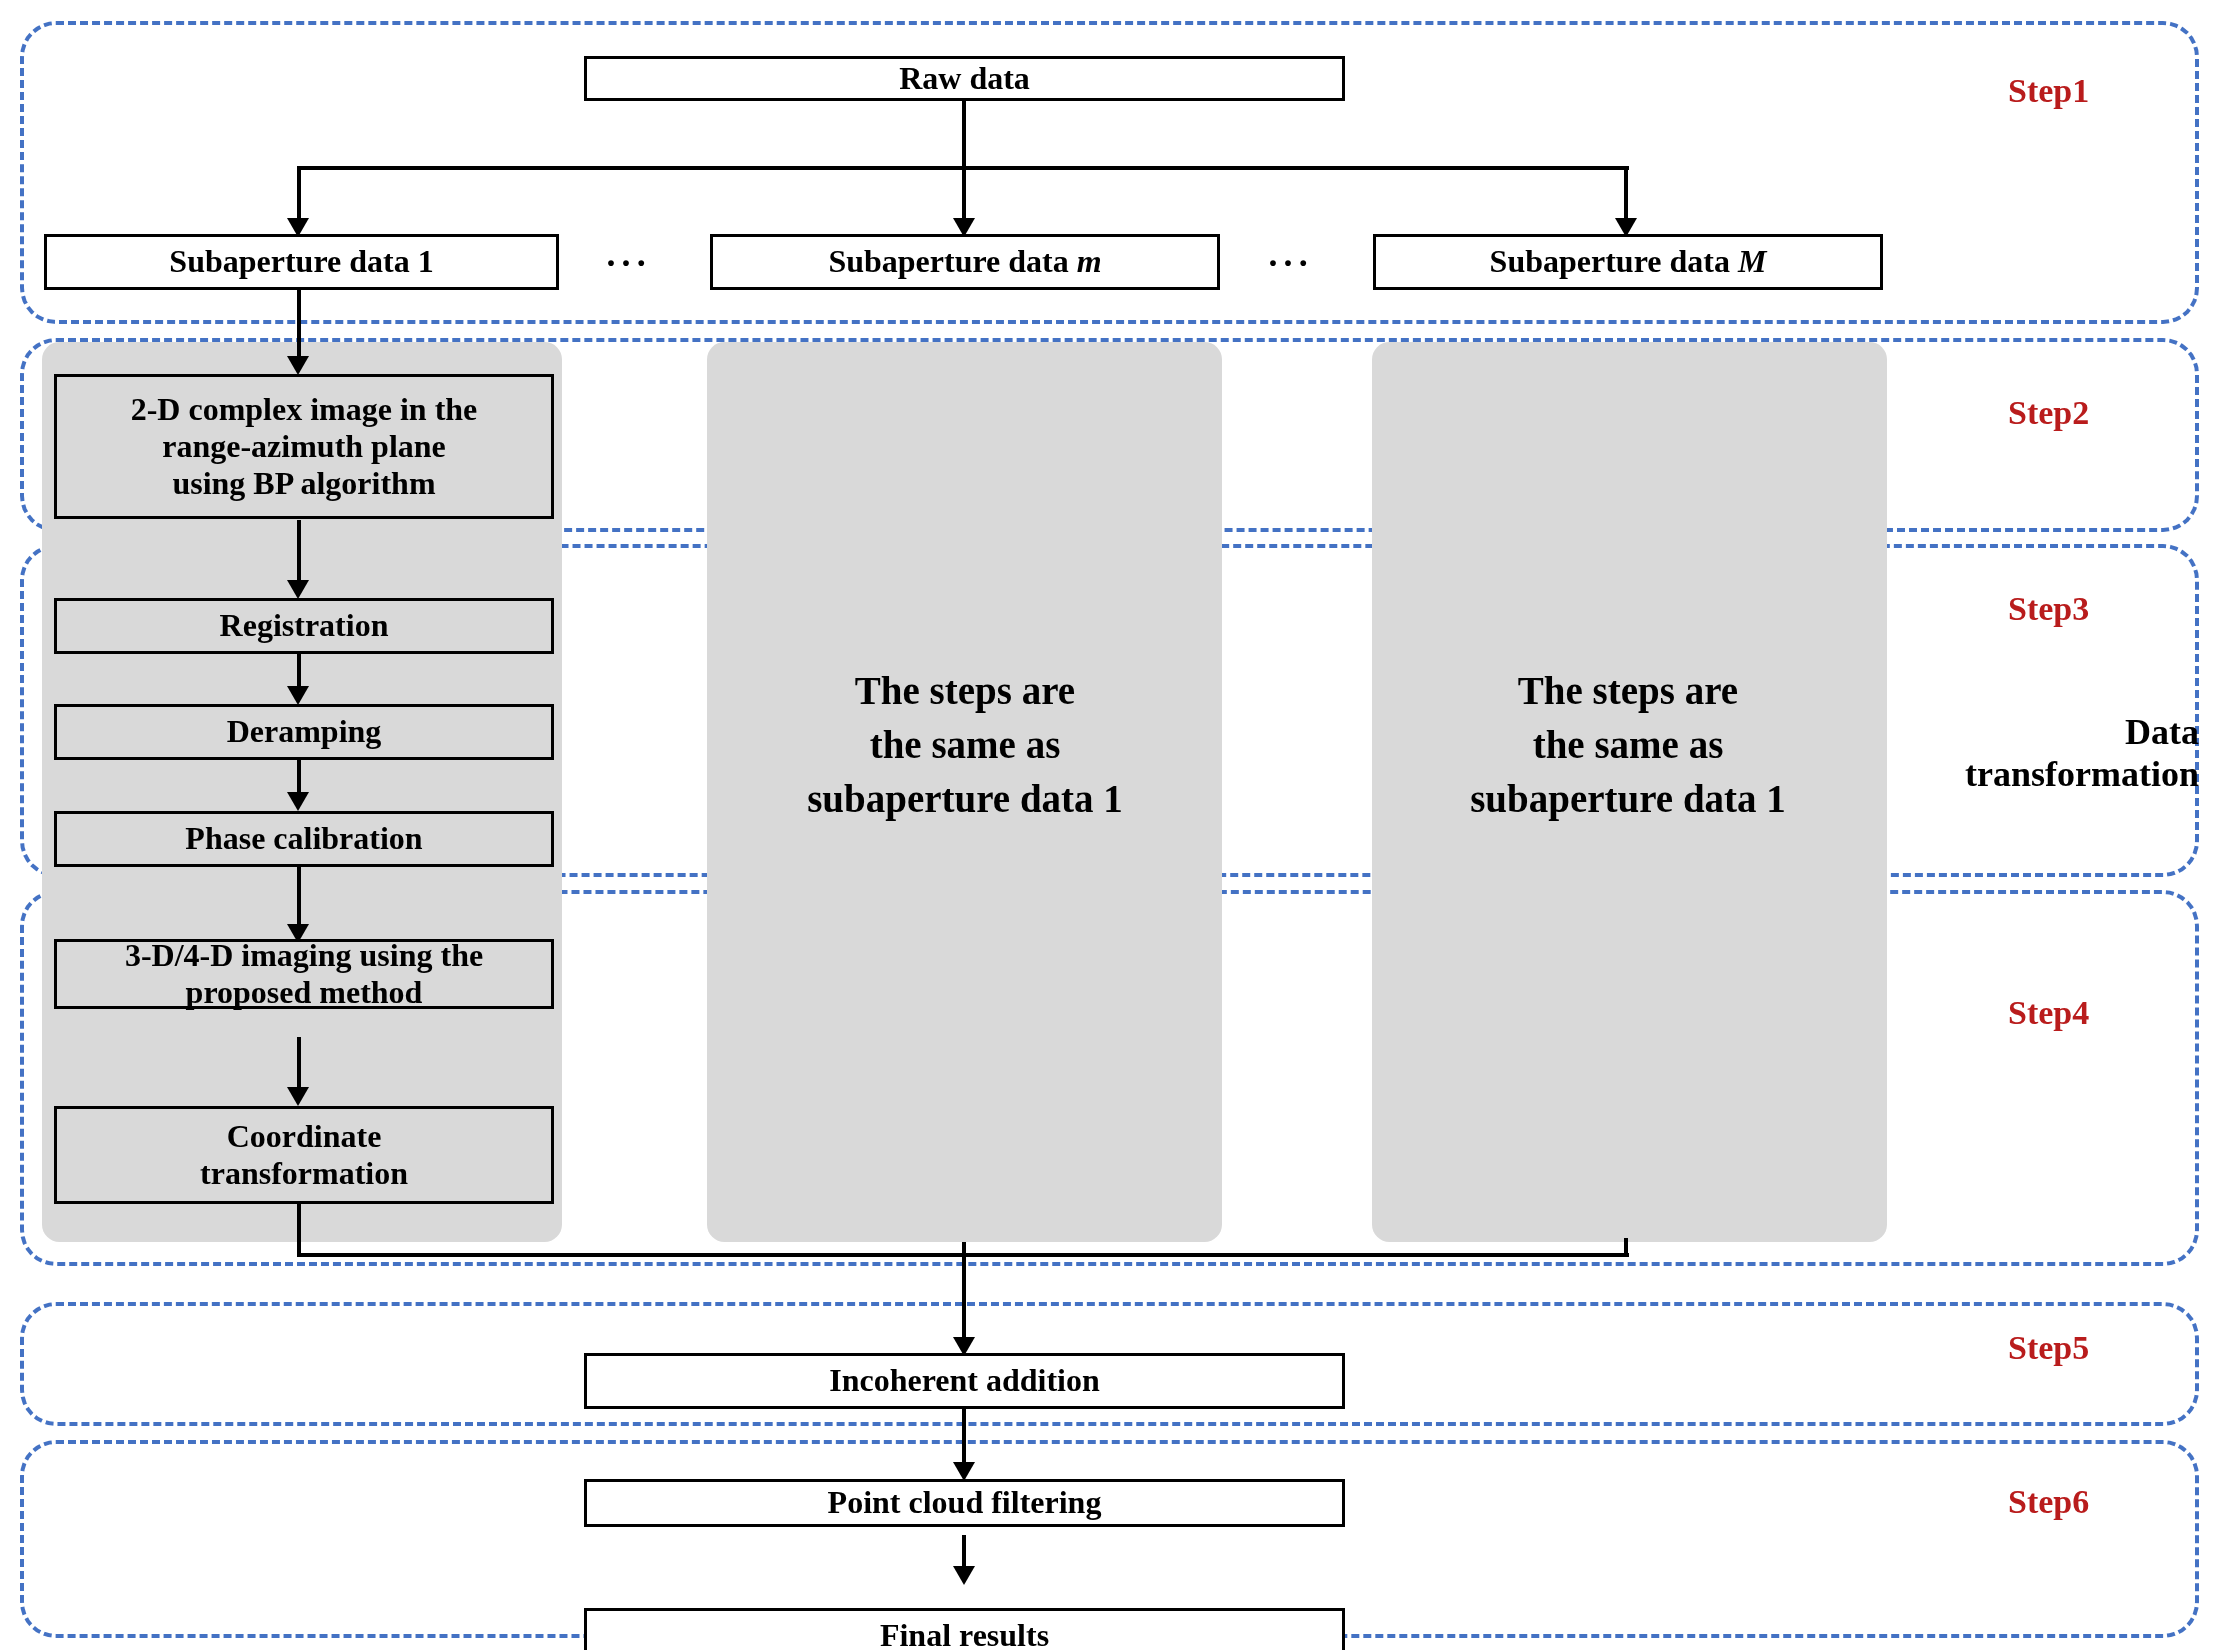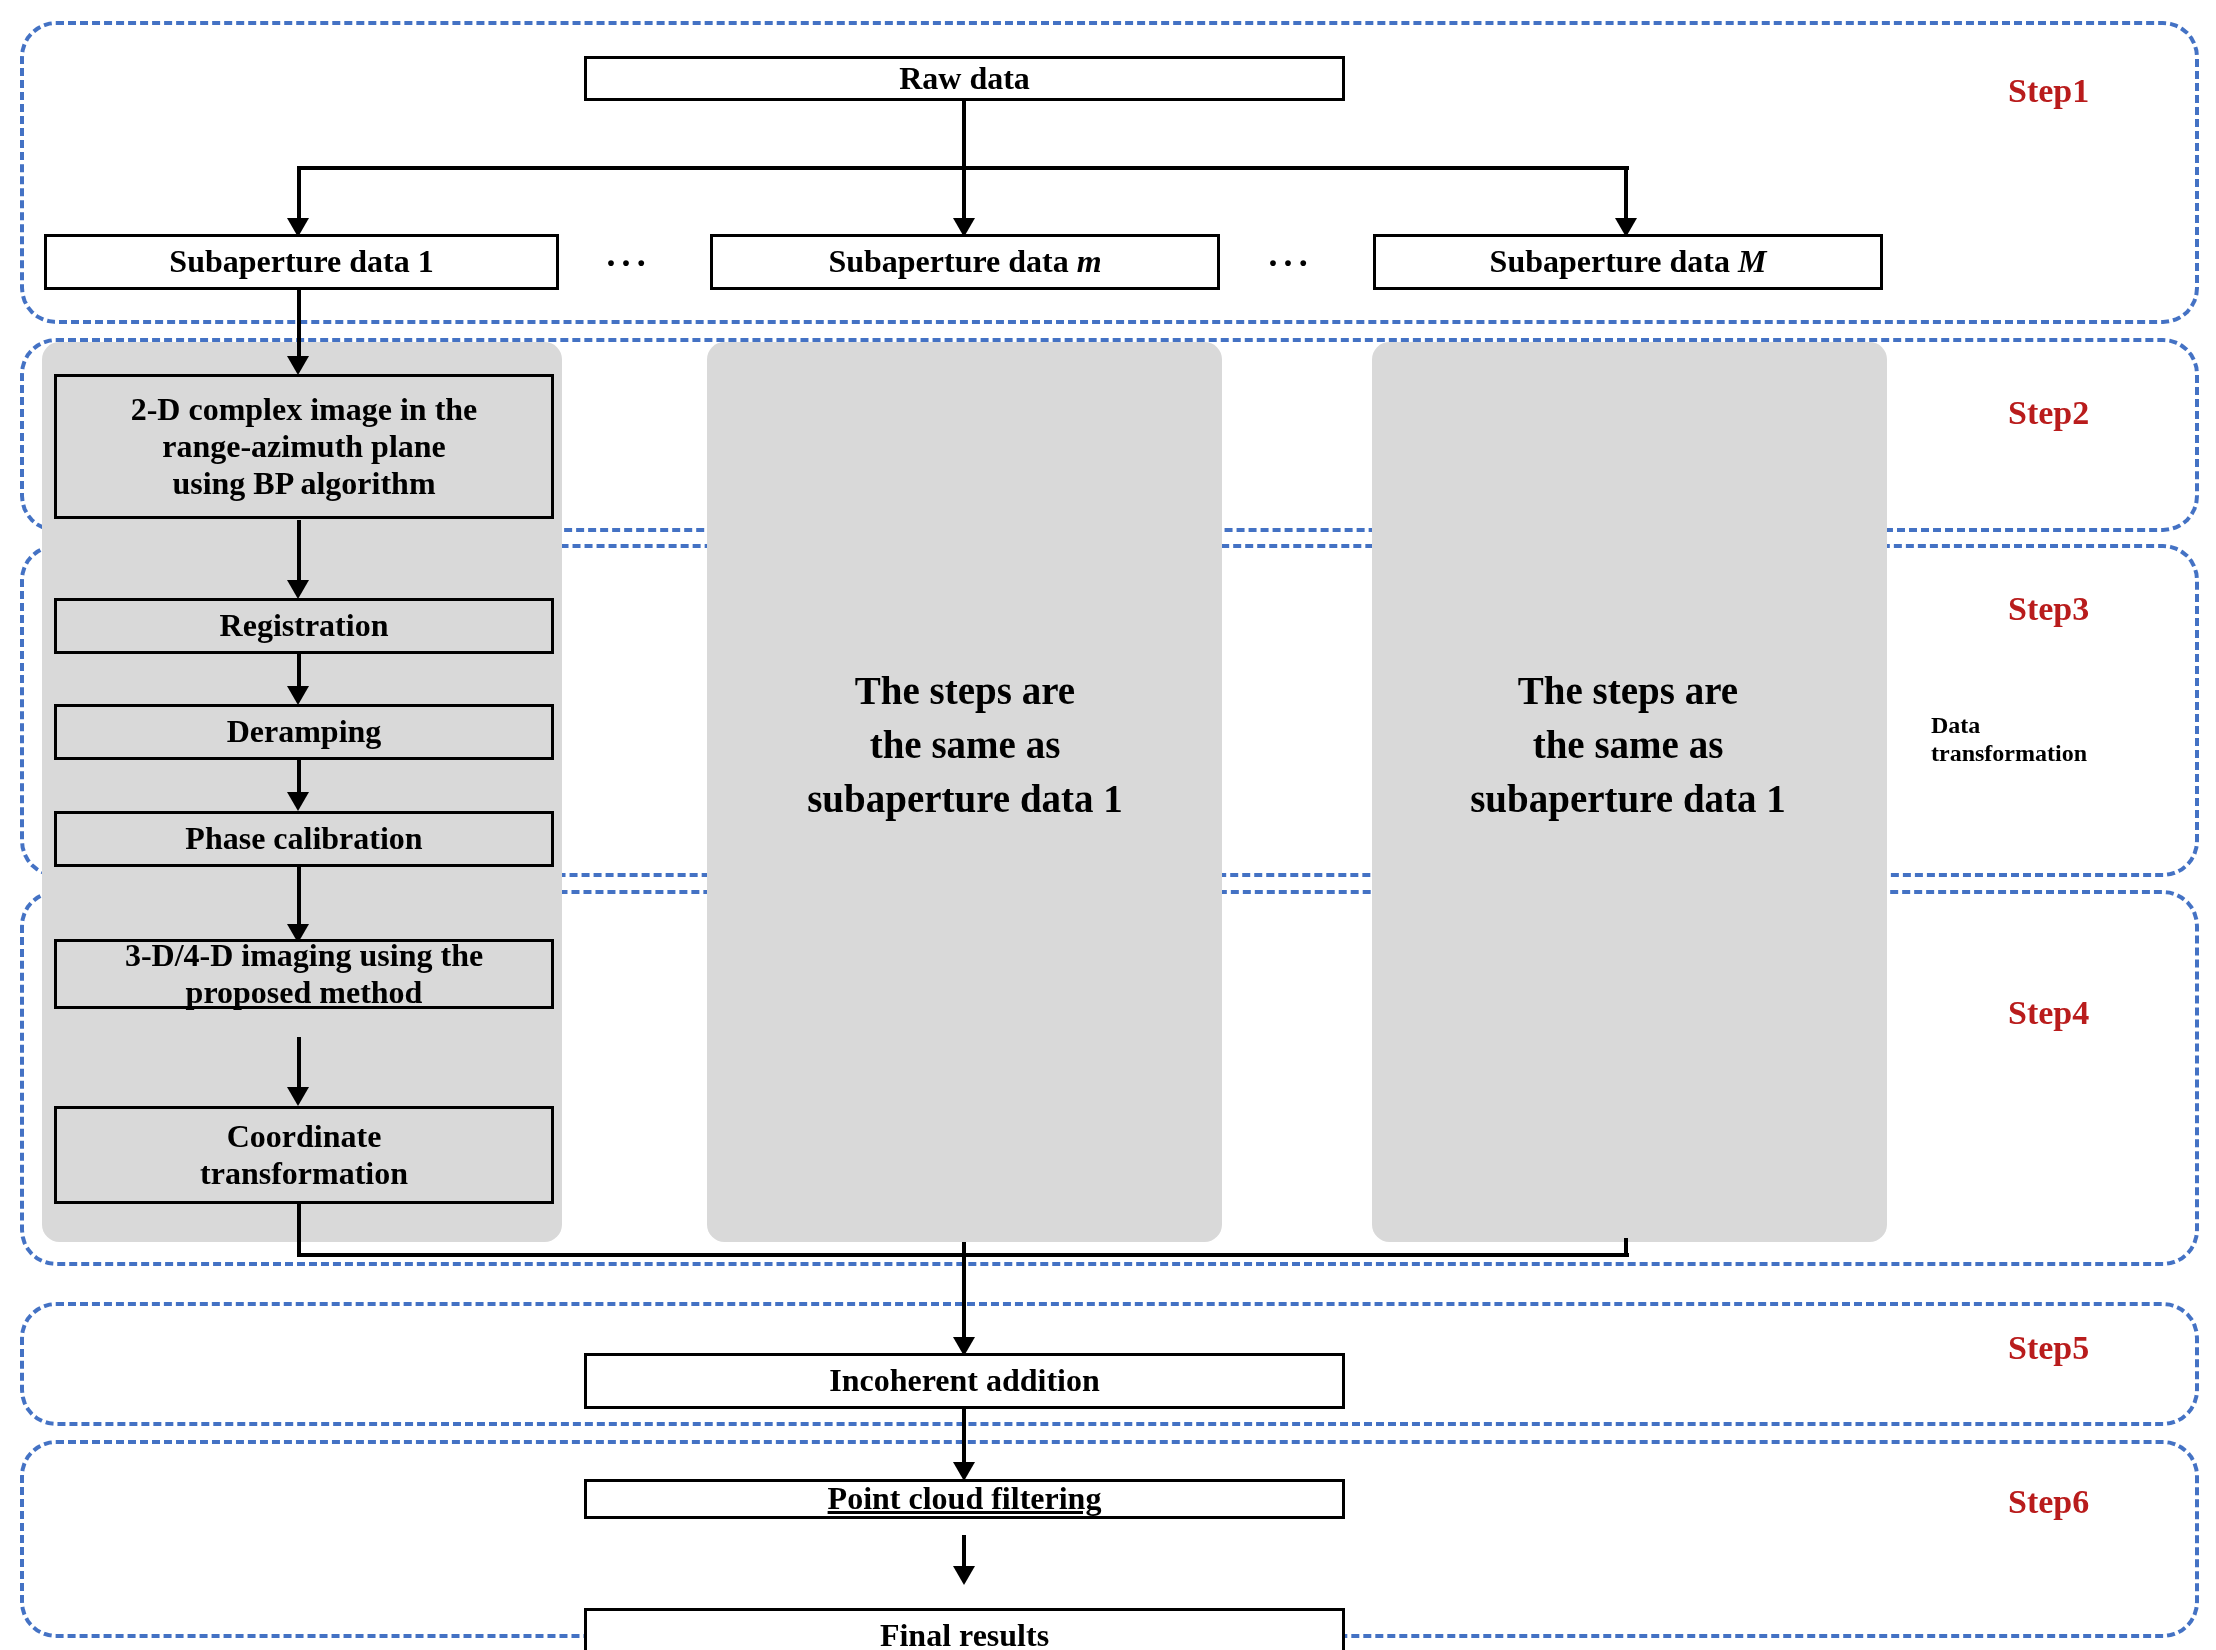--- a/index.html
+++ b/index.html
@@ -56,22 +56,22 @@
     position:absolute;
     color:#b91c1c;
     font-weight:bold;
     font-size:34px;
     white-space:nowrap;
   }
   .plainlabel{
     position:absolute;
     color:#000;
     font-weight:bold;
-    font-size:24px;
-    text-align:left;
+    font-size:36px;
+    text-align:right;
     line-height:1.18;
   }
   .ellipsis{
     position:absolute;
     color:#000;
     font-weight:bold;
     font-size:36px;
     letter-spacing:3.1px;
   }
   .samenote{
@@ -188,21 +188,21 @@
   <div class="hline" style="left:297px; top:1253px; width:1332px;"></div>
 
   <div class="vline" style="left:962px; top:1253px; height:88px;"></div>
   <div class="arrowhead" style="left:953px; top:1337px;"></div>
 
   <div class="box" style="left:584px; top:1353px; width:761px; height:56px;">Incoherent addition</div>
 
   <div class="vline" style="left:962px; top:1409px; height:58px;"></div>
   <div class="arrowhead" style="left:953px; top:1462px;"></div>
 
-  <div class="box" style="left:584px; top:1479px; width:761px; height:40px;text-decoration:underline;">Point cloud filtering</div>
+  <div class="box" style="left:584px; top:1479px; width:761px; height:48px;">Point cloud filtering</div>
 
   <div class="vline" style="left:962px; top:1535px; height:37px;"></div>
   <div class="arrowhead" style="left:953px; top:1566px;"></div>
 
   <div class="box" style="left:584px; top:1584px; width:761px; height:56px;margin-top:24px;">Final results</div>
 
   <div class="steplabel" style="left:2008px; top:72px;">Step1</div>
   <div class="steplabel" style="left:2008px; top:394px;">Step2</div>
   <div class="steplabel" style="left:2008px; top:590px;">Step3</div>
   <div class="steplabel" style="left:2008px; top:994px;">Step4</div>

